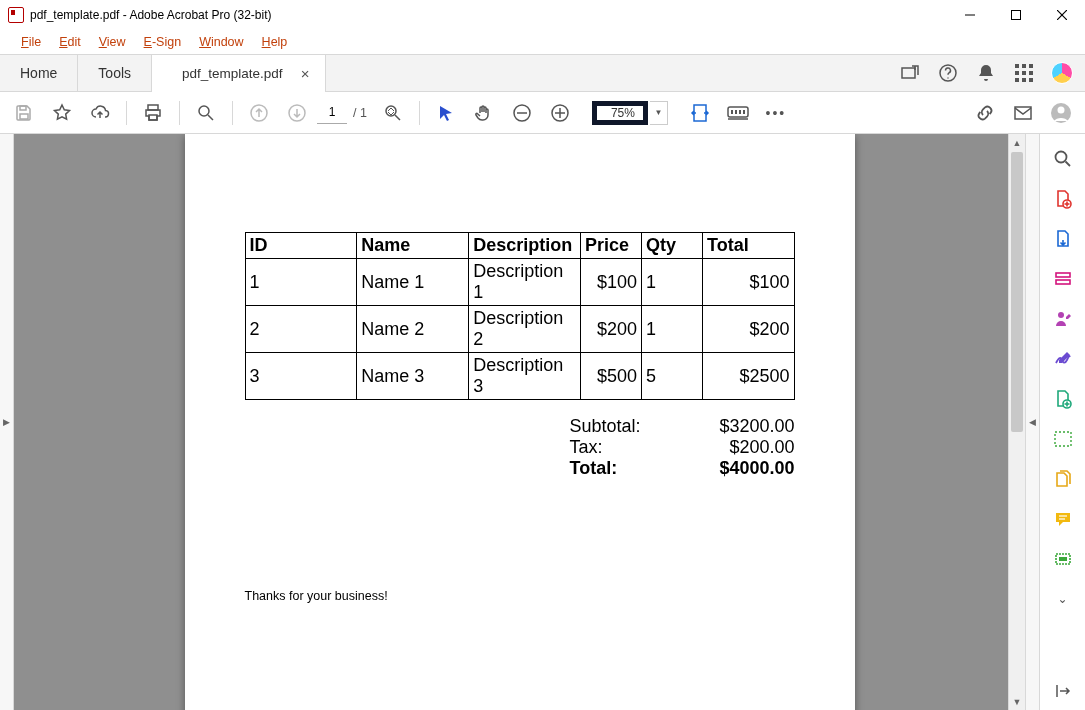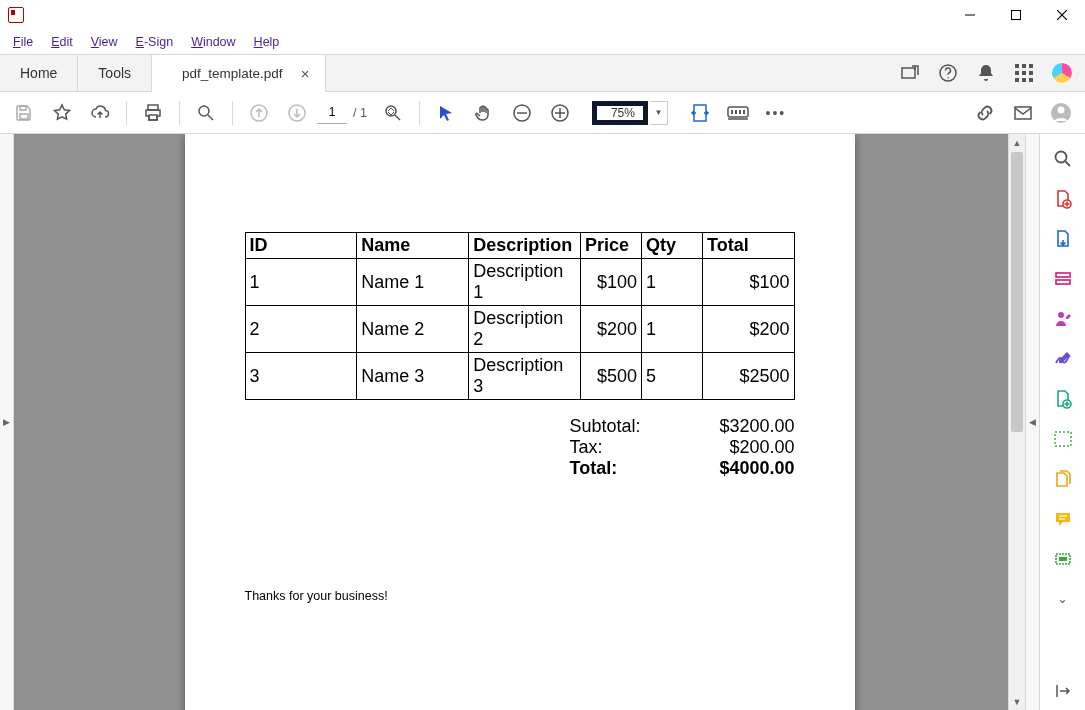--- a/index.html
+++ b/index.html
@@ -26,23 +26,23 @@
     width: 4px; height: 5px; background: #b30000;
   }
   .win-controls { position: absolute; right: 0; top: 0; display: flex; }
   .win-btn { width: 46px; height: 30px; display: flex; align-items: center; justify-content: center; font-size: 14px; color: #000; }
 
   
   .menubar {
     height: 24px;
     display: flex;
     align-items: center;
-    padding-left: 4px;
+    padding-left: 12px;
     font-size: 12.5px;
-    color: #4c1d95;
+    color: #c2410c;
   }
   .menubar .menu-item { padding: 2px 9px; }
   .underline-first::first-letter { text-decoration: underline; }
   .menu-esign { }
   .menu-esign .e { text-decoration: underline; }
 
   
   .tabrow {
     height: 38px;
     display: flex;
@@ -214,20 +214,21 @@
   .totals .val { text-align: right; }
   .totals .bold { font-weight: bold; }
 
   .thanks { margin-top: 110px; font-size: 12.5px; font-family: Arial, sans-serif; }
 </style>
 </head>
 <body>
 
 <div class="titlebar">
   <div class="app-icon"></div>
+  <span>pdf_template.pdf - Adobe Acrobat Pro (32-bit)</span>
   <div class="win-controls">
     <div class="win-btn">
       <svg width="10" height="10">
           <line x1="0" y1="5" x2="10" y2="5" stroke="#000" stroke-width="1"></line>
         </svg>
     </div>
     <div class="win-btn">
       <svg width="10" height="10">
           <rect x="0.5" y="0.5" width="9" height="9" fill="none" stroke="#000" stroke-width="1"></rect>
         </svg>

